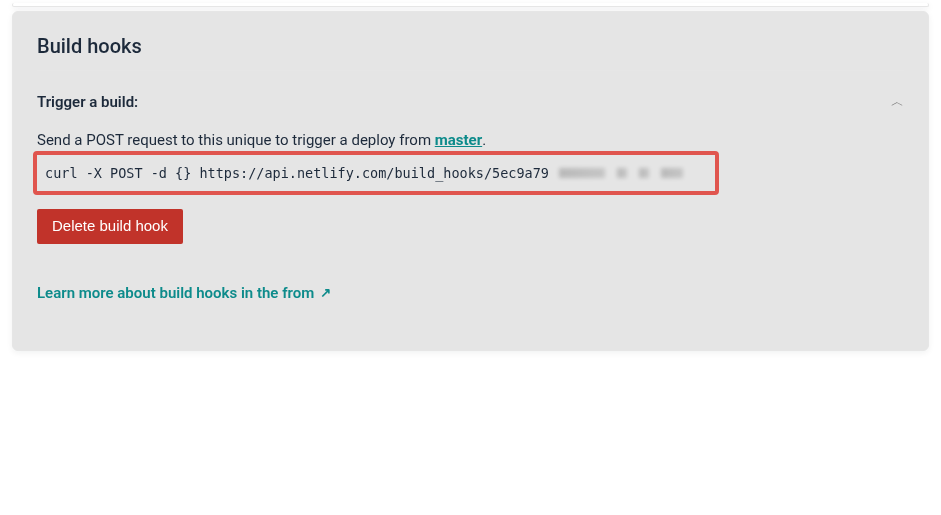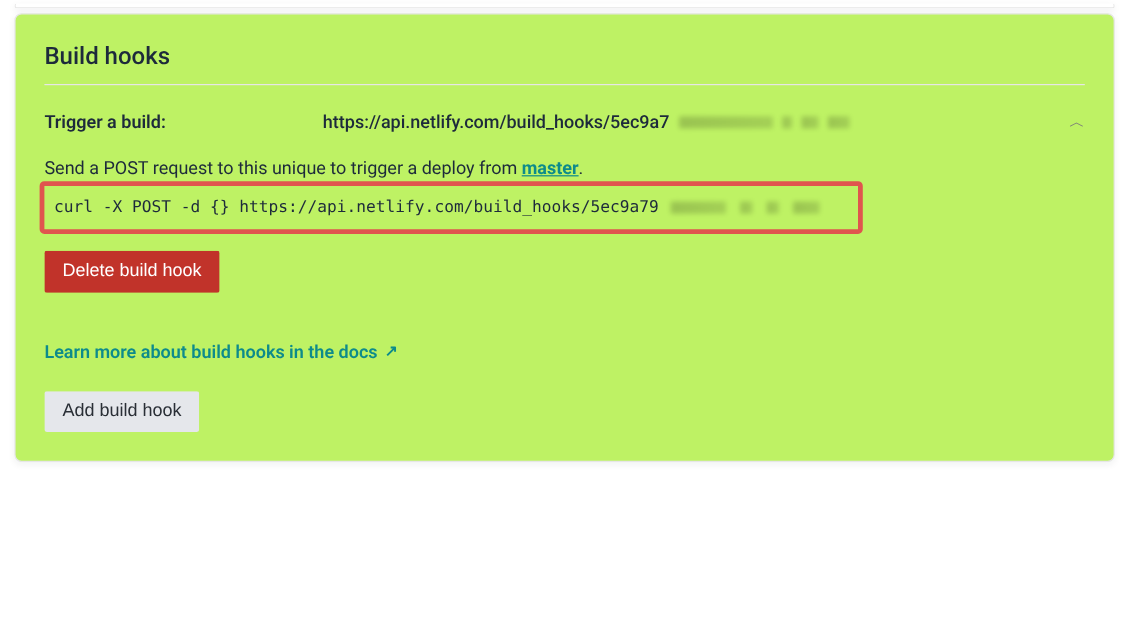--- a/index.html
+++ b/index.html
@@ -15,21 +15,21 @@
     .faint-top {
       height: 4px;
       background: #fff;
       box-shadow: 0 2px 6px rgba(14,30,37,0.08);
       border-radius: 6px;
       margin-bottom: 4px;
       border: 1px solid #e6e6e6;
       border-top: none;
     }
     .card {
-      background: #bef264;
+      background: #e5e5e5;
       border: 1px solid #e6e6e6;
       border-radius: 6px;
       box-shadow: 0 2px 6px rgba(14,30,37,0.06);
       padding: 22px 24px 24px 24px;
     }
     .card-title {
       font-size: 20px;
       font-weight: 500;
       color: #1d2a3b;
       padding-bottom: 12px;
@@ -116,27 +116,20 @@
 <body>
 
 <div class="page">
   <div class="faint-top"></div>
 
   <div class="card">
     <div class="card-title">Build hooks</div>
 
     <div class="trigger-row">
       <div class="trigger-label">Trigger a build:</div>
-      <div class="trigger-url">
-        <span>https://api.netlify.com/build_hooks/5ec9a7</span>
-        <span class="blur s1"></span>
-        <span class="blur s2"></span>
-        <span class="blur s3"></span>
-        <span class="blur s4"></span>
-      </div>
       <div class="chevron">︿</div>
     </div>
 
     <div class="send-line">
       <span>Send a POST request to this unique to trigger a deploy from </span><a class="branch" href="#">master</a><span>.</span>
     </div>
 
     <div class="code-block-wrap">
       <span class="code-block">curl -X POST -d {} https://api.netlify.com/build_hooks/5ec9a79</span>
       <span class="code-blur">
@@ -146,22 +139,19 @@
         <span class="blur" style="width:22px"></span>
       </span>
     </div>
 
     <div class="delete-row">
       <button class="btn btn-danger">Delete build hook</button>
     </div>
 
     <div>
       <a href="#" class="link-docs">
-        <span>Learn more about build hooks in the docs</span>
+        <span>Learn more about build hooks in the from</span>
         <span class="arrow">↗</span>
       </a>
     </div>
 
-    <div class="add-row">
-      <button class="btn btn-grey">Add build hook</button>
-    </div>
   </div>
 </div>
 
 </body></html>

